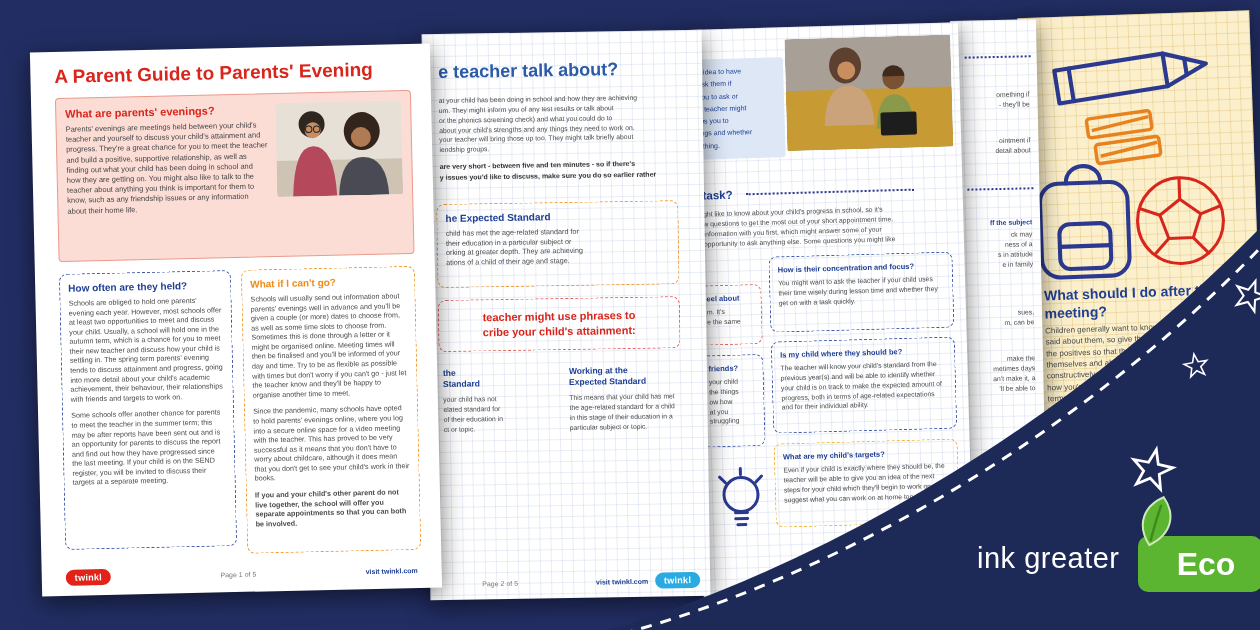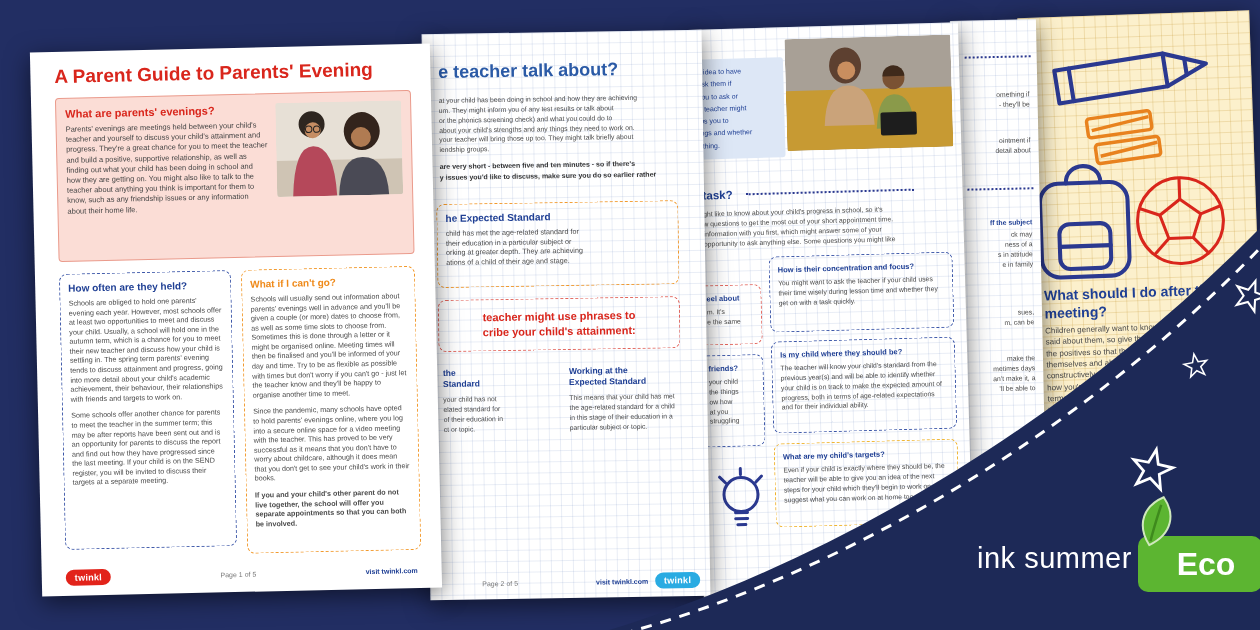--- a/index.html
+++ b/index.html
@@ -297,21 +297,21 @@
   <svg class="overlay" viewBox="0 0 1260 630">
     <path d="M 596 634 C 830 566 1075 418 1266 222 L 1266 634 Z" fill="#1d2957"></path>
     <path d="M 622 634 C 848 572 1085 430 1264 244" fill="none" stroke="#ffffff" stroke-width="3" stroke-dasharray="11 9"></path>
     <g fill="none" stroke="#ffffff" stroke-width="1.3">
       <polygon points="0,-10 2.35,-3.24 9.51,-3.09 3.8,1.24 5.88,8.09 0,4 -5.88,8.09 -3.8,1.24 -9.51,-3.09 -2.35,-3.24" transform="translate(1152,470) rotate(12) scale(2.1)"></polygon>
       <polygon points="0,-10 2.35,-3.24 9.51,-3.09 3.8,1.24 5.88,8.09 0,4 -5.88,8.09 -3.8,1.24 -9.51,-3.09 -2.35,-3.24" transform="translate(1196,366) rotate(-10) scale(1.2)"></polygon>
       <polygon points="0,-10 2.35,-3.24 9.51,-3.09 3.8,1.24 5.88,8.09 0,4 -5.88,8.09 -3.8,1.24 -9.51,-3.09 -2.35,-3.24" transform="translate(1250,296) rotate(20) scale(1.6)"></polygon>
     </g>
   </svg>
 
-  <div class="inksaving">ink summer</div>
+  <div class="inksaving">ink greater</div>
   <div class="eco">
     <span>Eco</span>
   </div>
   <svg class="leaf" width="52" height="58" viewBox="0 0 52 58">
     <path d="M26 4 C42 16 46 36 27 54 C8 38 10 18 26 4 Z" fill="#5cb531" stroke="#cfe8bc" stroke-width="2"></path>
     <path d="M26 12 C26 26 26 38 27 50" stroke="#3e8a1d" stroke-width="2.5" fill="none"></path>
   </svg>
 
 </div>
 

